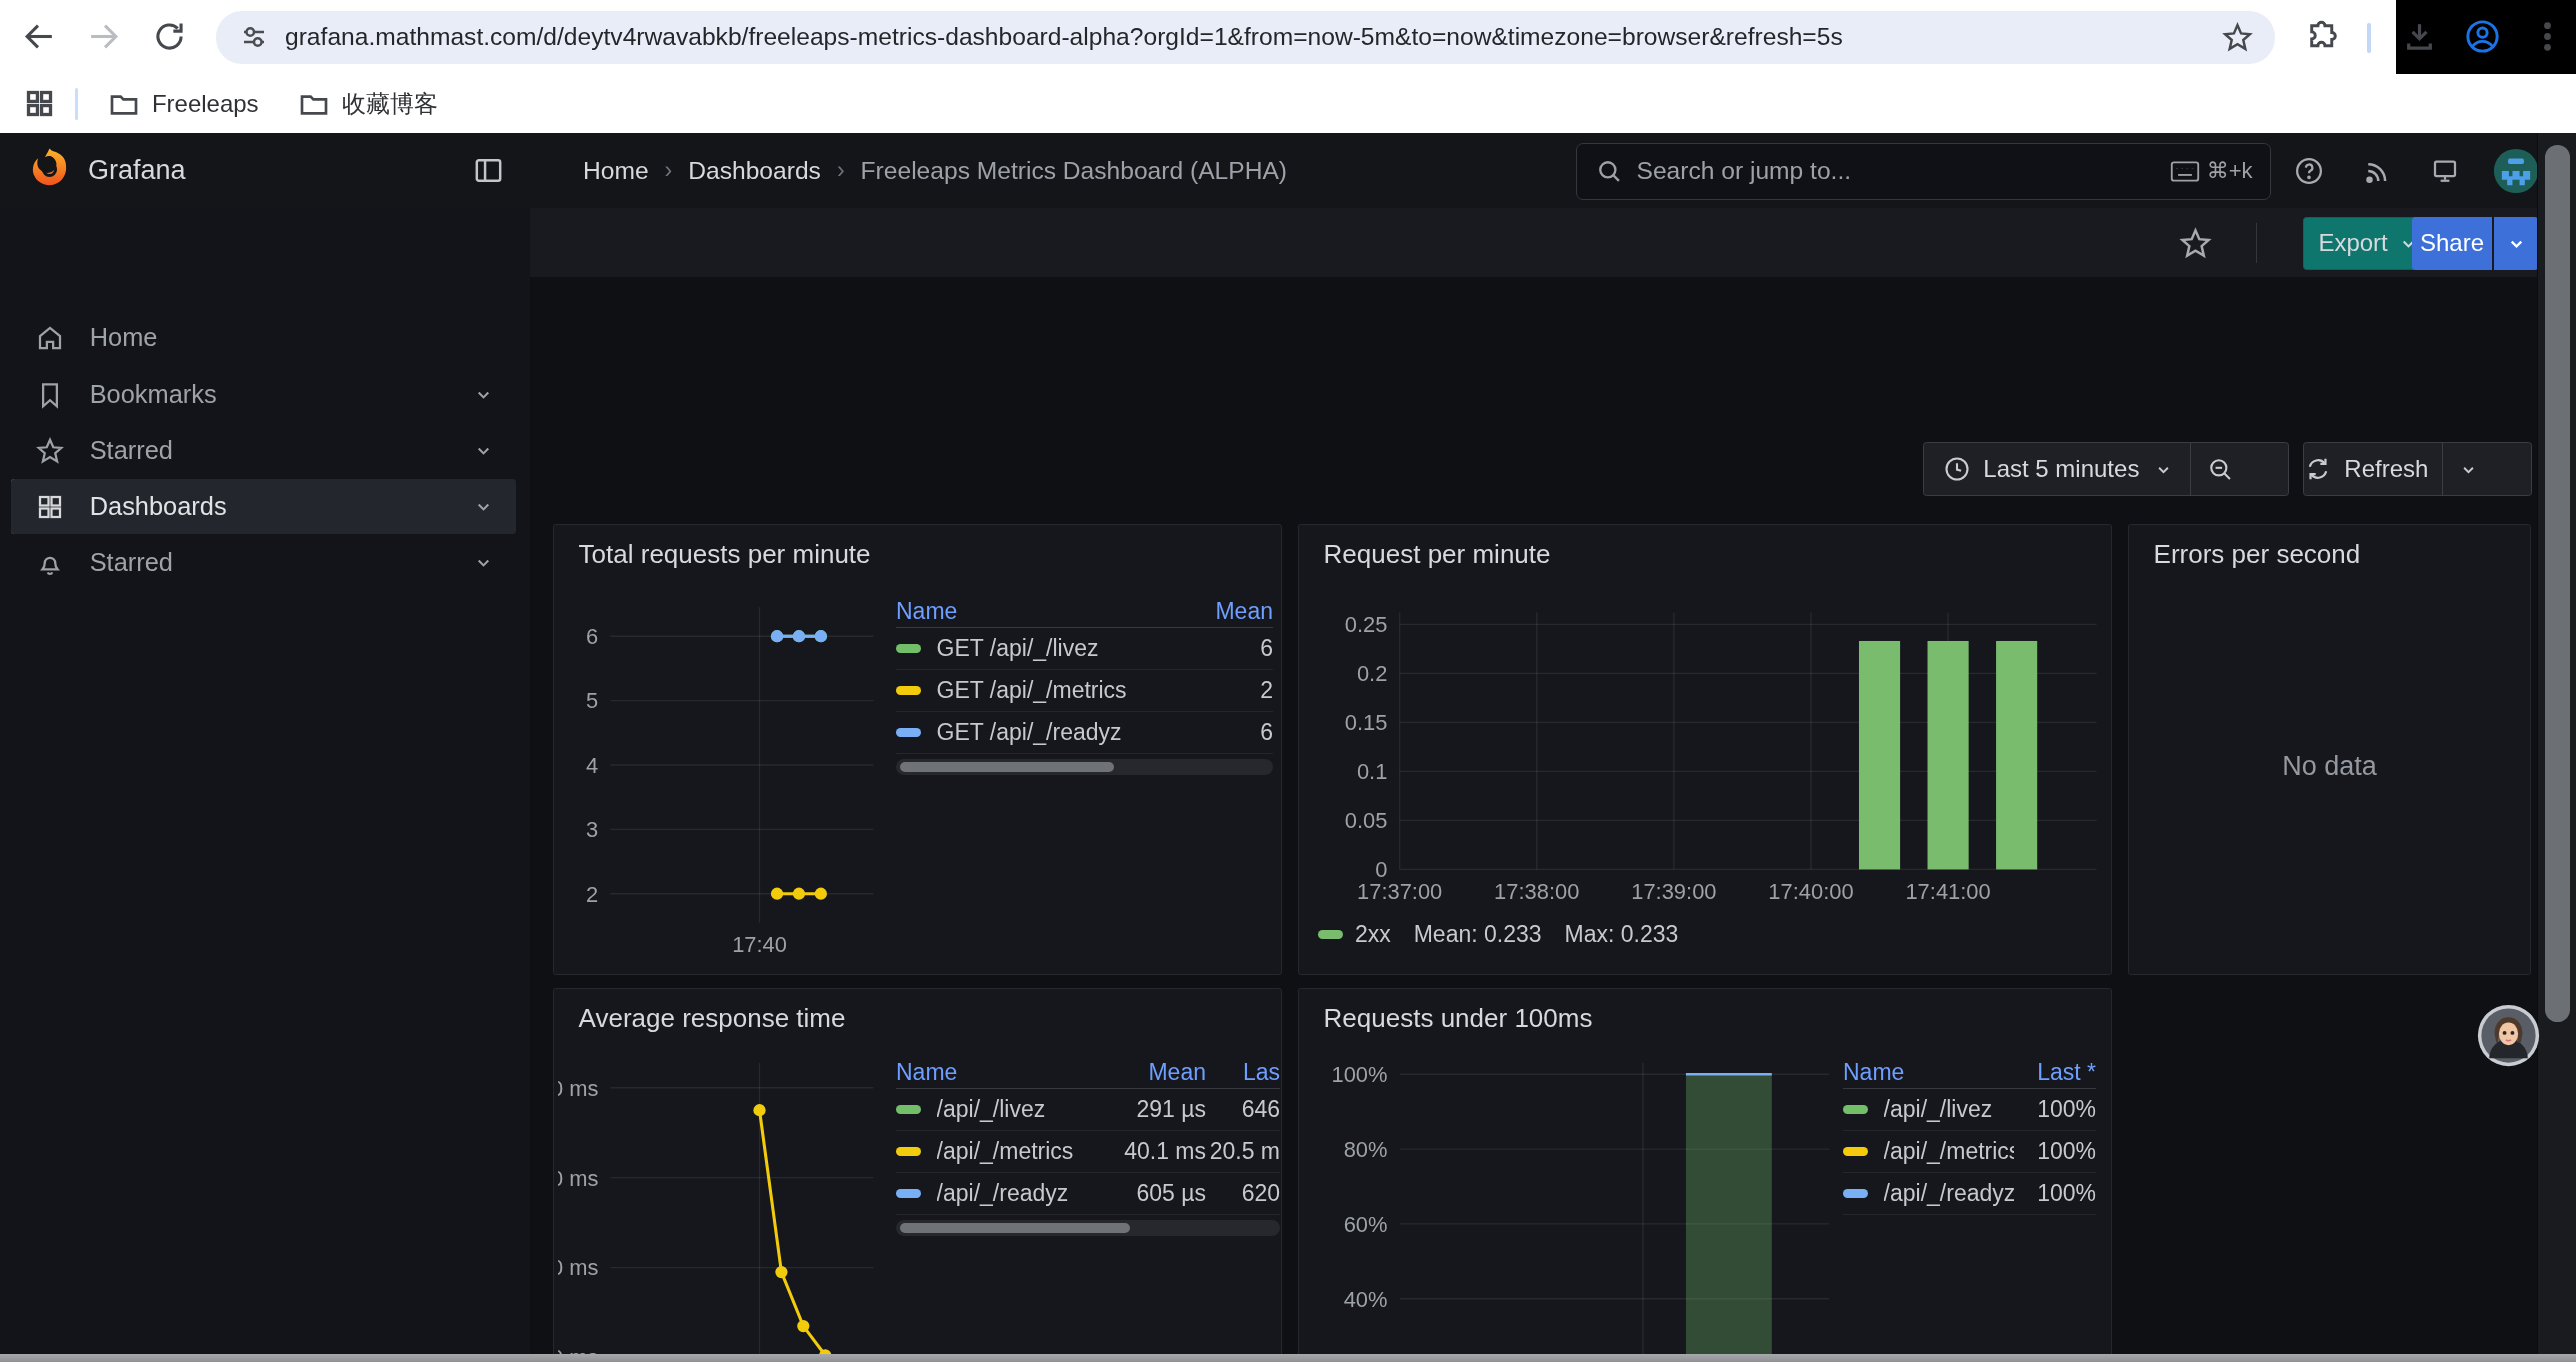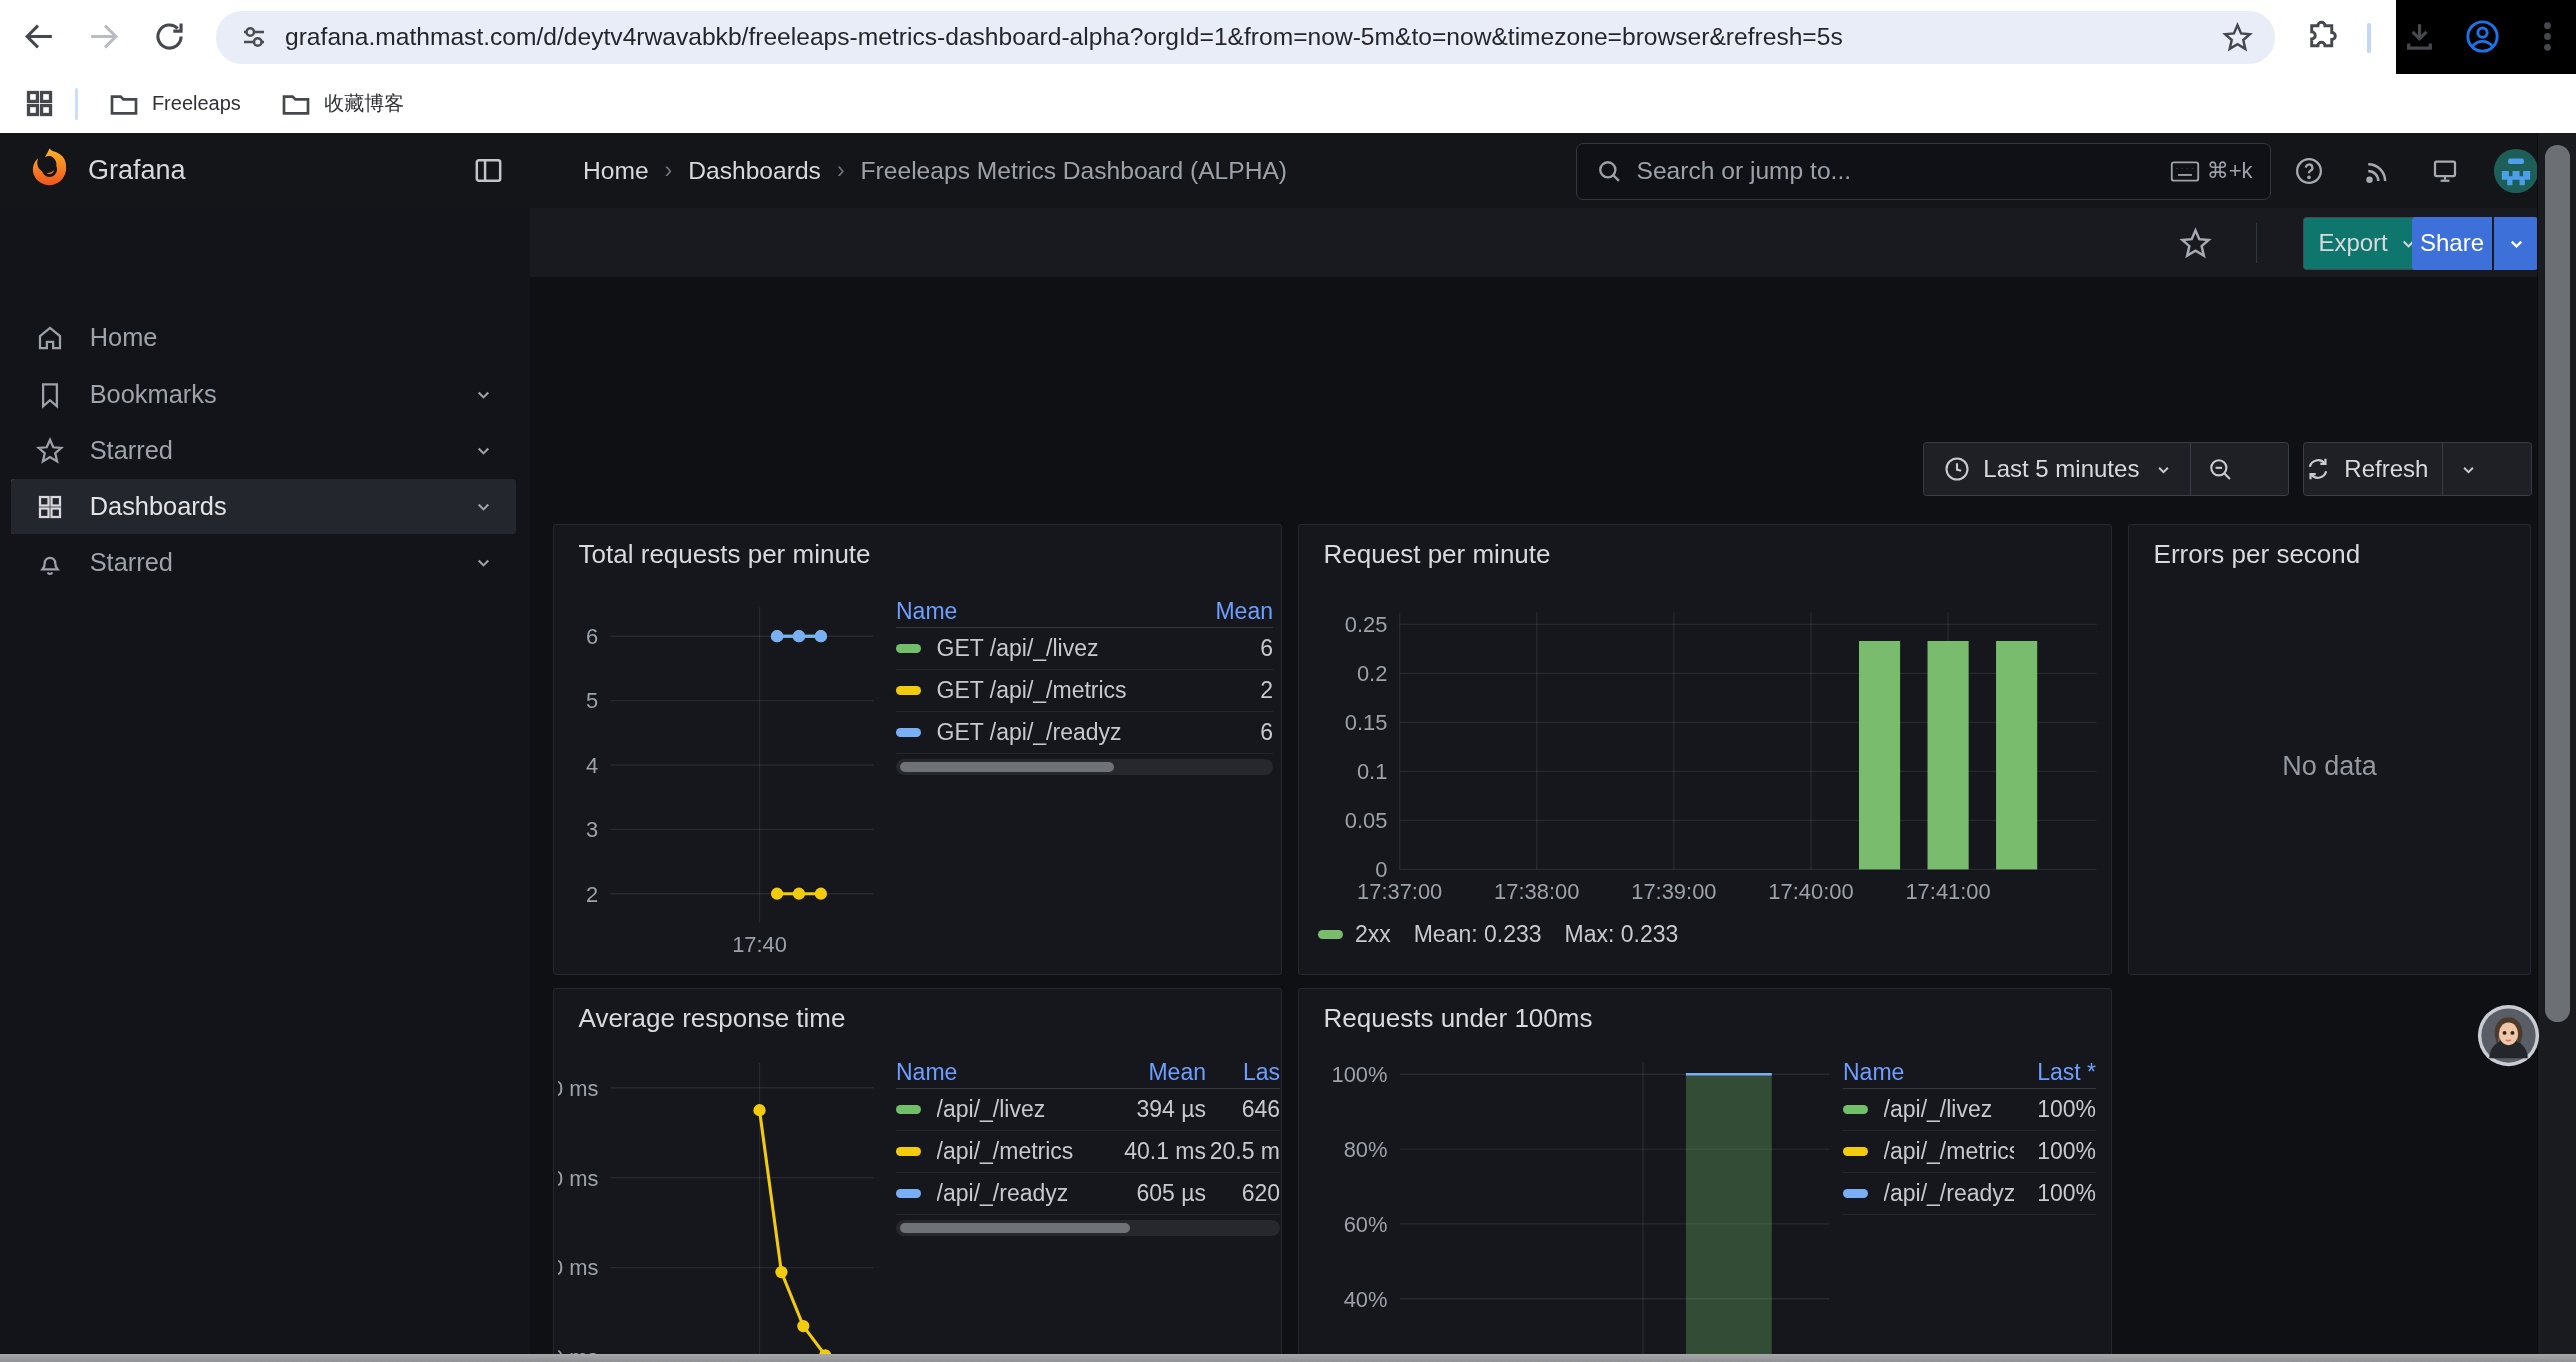--- a/index.html
+++ b/index.html
@@ -13,21 +13,21 @@
   
   .btoolbar{position:absolute;left:0;top:0;width:2396px;height:74px;background:#ffffff;}
   .bicon{position:absolute;top:18.4px;width:37px;height:37px;color:#45484d;cursor:pointer;}
   .bicon.disabled{color:#b9bcc0;}
   .urlpill{position:absolute;left:216px;top:10.5px;width:2059px;height:53px;border-radius:26px;
            background:#e9edf8;display:flex;align-items:center;}
   .urltext{font-size:24.6px;color:#24262a;white-space:nowrap;overflow:hidden;flex:1;}
   .bmbar{position:absolute;left:0;top:74px;width:2576px;height:59px;background:#ffffff;
          border-bottom:0.9px solid #e1e3e6;display:flex;align-items:center;}
   .bmfolder{display:flex;align-items:center;gap:12.3px;margin-right:39px;cursor:pointer;}
-  .bmfolder span{font-size:20px;color:#303134;}
+  .bmfolder span{font-size:24px;color:#303134;}
   .bmsep{width:2.6px;height:32px;background:#c9defb;margin:0 30px 0 19px;border-radius:1.8px;}
 
   
   .app{position:absolute;left:0;top:133px;width:2576px;height:1173px;background:#0f1014;color:#d8d9dd;}
   .gheader{position:absolute;left:0;top:0;width:2576px;height:75px;background:#141519;
            border-bottom:0.9px solid #25272c;}
   .brand{position:absolute;left:88px;top:0;height:75px;display:flex;align-items:center;
          font-size:27px;font-weight:500;color:#d8d9dc;}
   .crumbs{position:absolute;left:583px;top:0;height:75px;display:flex;align-items:center;gap:16px;font-size:24.6px;}
   .crumb{color:#d8d9dd;cursor:pointer;}
@@ -479,21 +479,21 @@
           </svg>
         <div class="legend" style="left:342px;top:67px;width:384px">
           <div class="lhead">
             <span class="lname">Name</span>
             <span class="lval" style="width:112px">Mean</span>
             <span class="lval" style="width:74px">Las</span>
           </div>
           <div class="lrow">
             <span class="pill" style="background: rgb(115, 191, 105);"></span>
             <span class="lname">/api/_/livez</span>
-            <span class="lval" style="width:112px">394 µs</span>
+            <span class="lval" style="width:112px">291 µs</span>
             <span class="lval" style="width:74px">646</span>
           </div>
           <div class="lrow">
             <span class="pill" style="background: rgb(242, 204, 12);"></span>
             <span class="lname">/api/_/metrics</span>
             <span class="lval" style="width:112px">40.1 ms</span>
             <span class="lval" style="width:74px">20.5 m</span>
           </div>
           <div class="lrow">
             <span class="pill" style="background: rgb(121, 176, 245);"></span>

